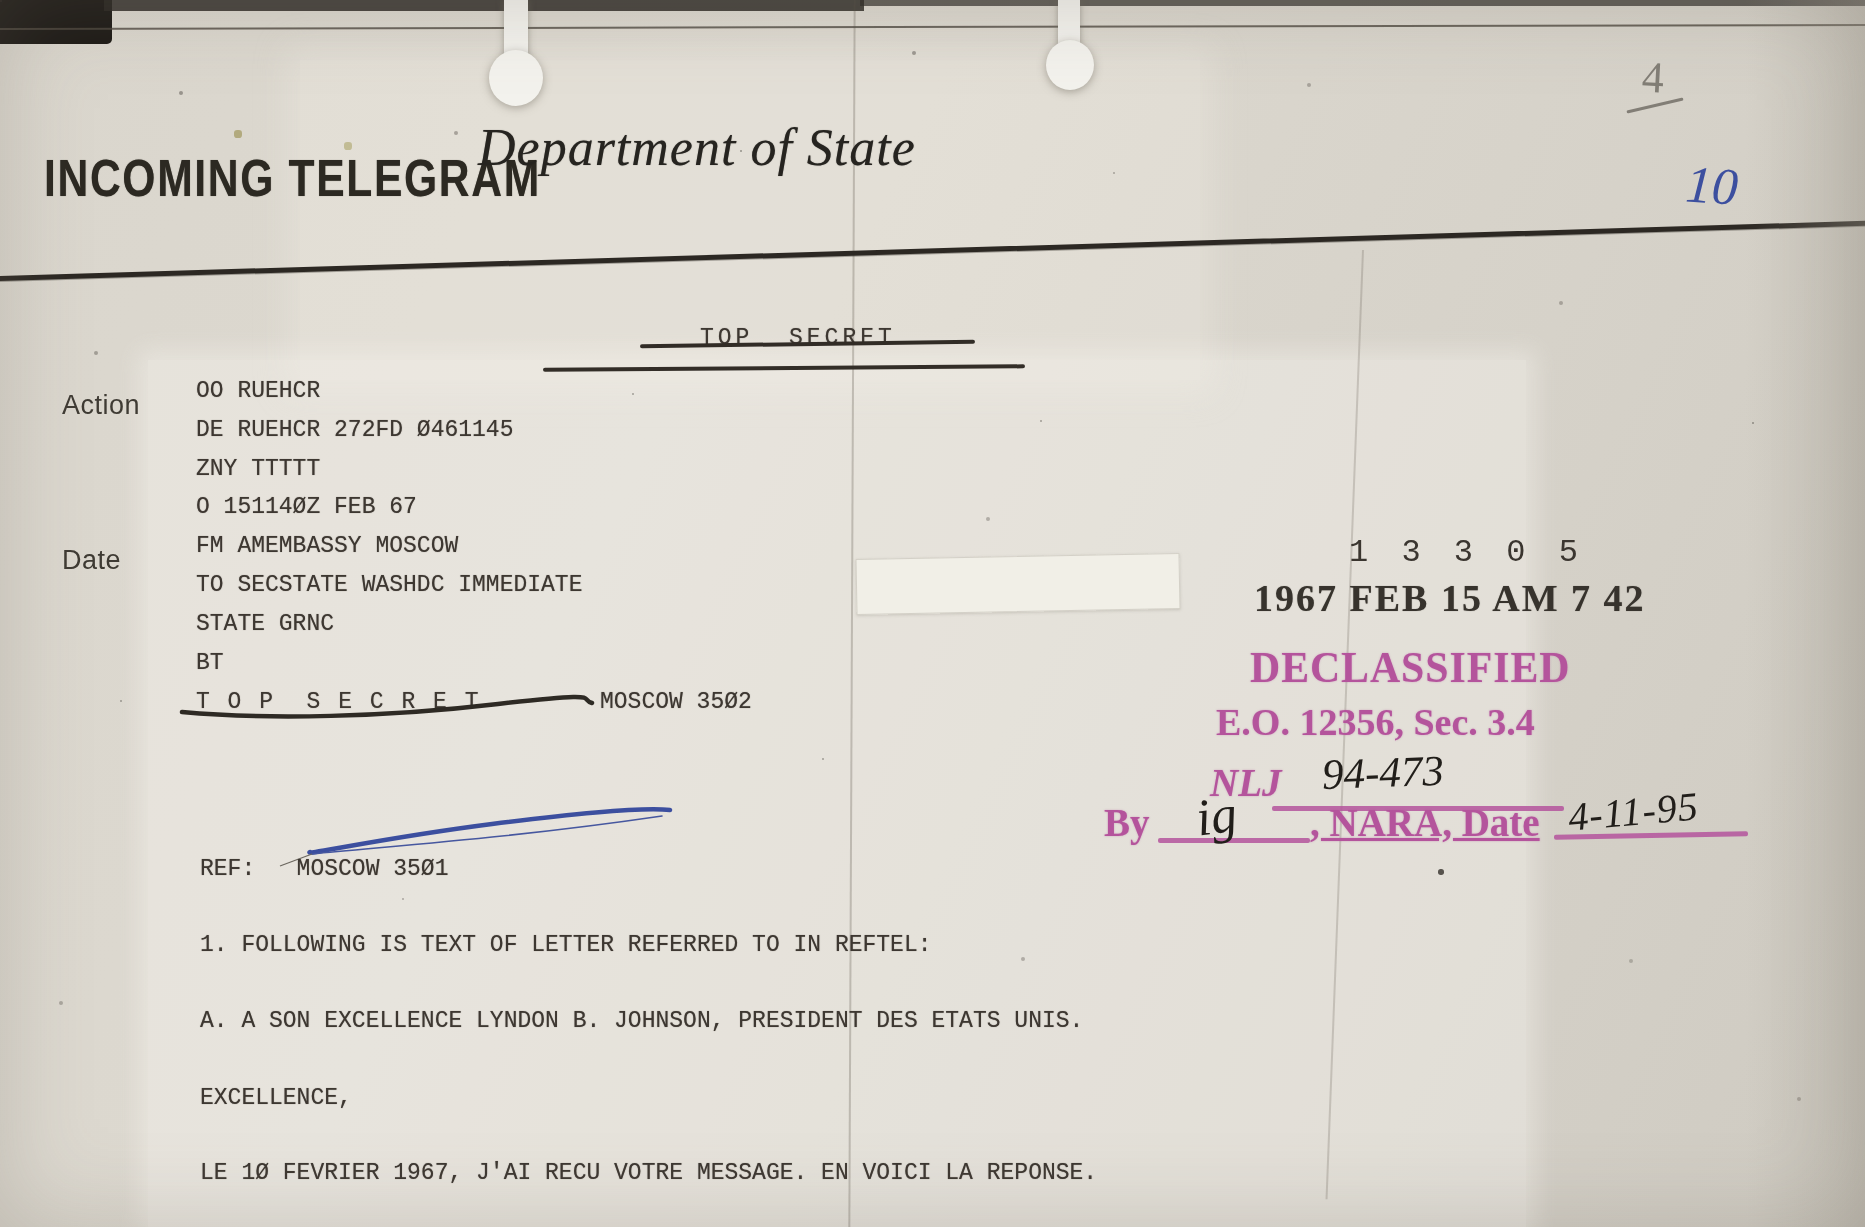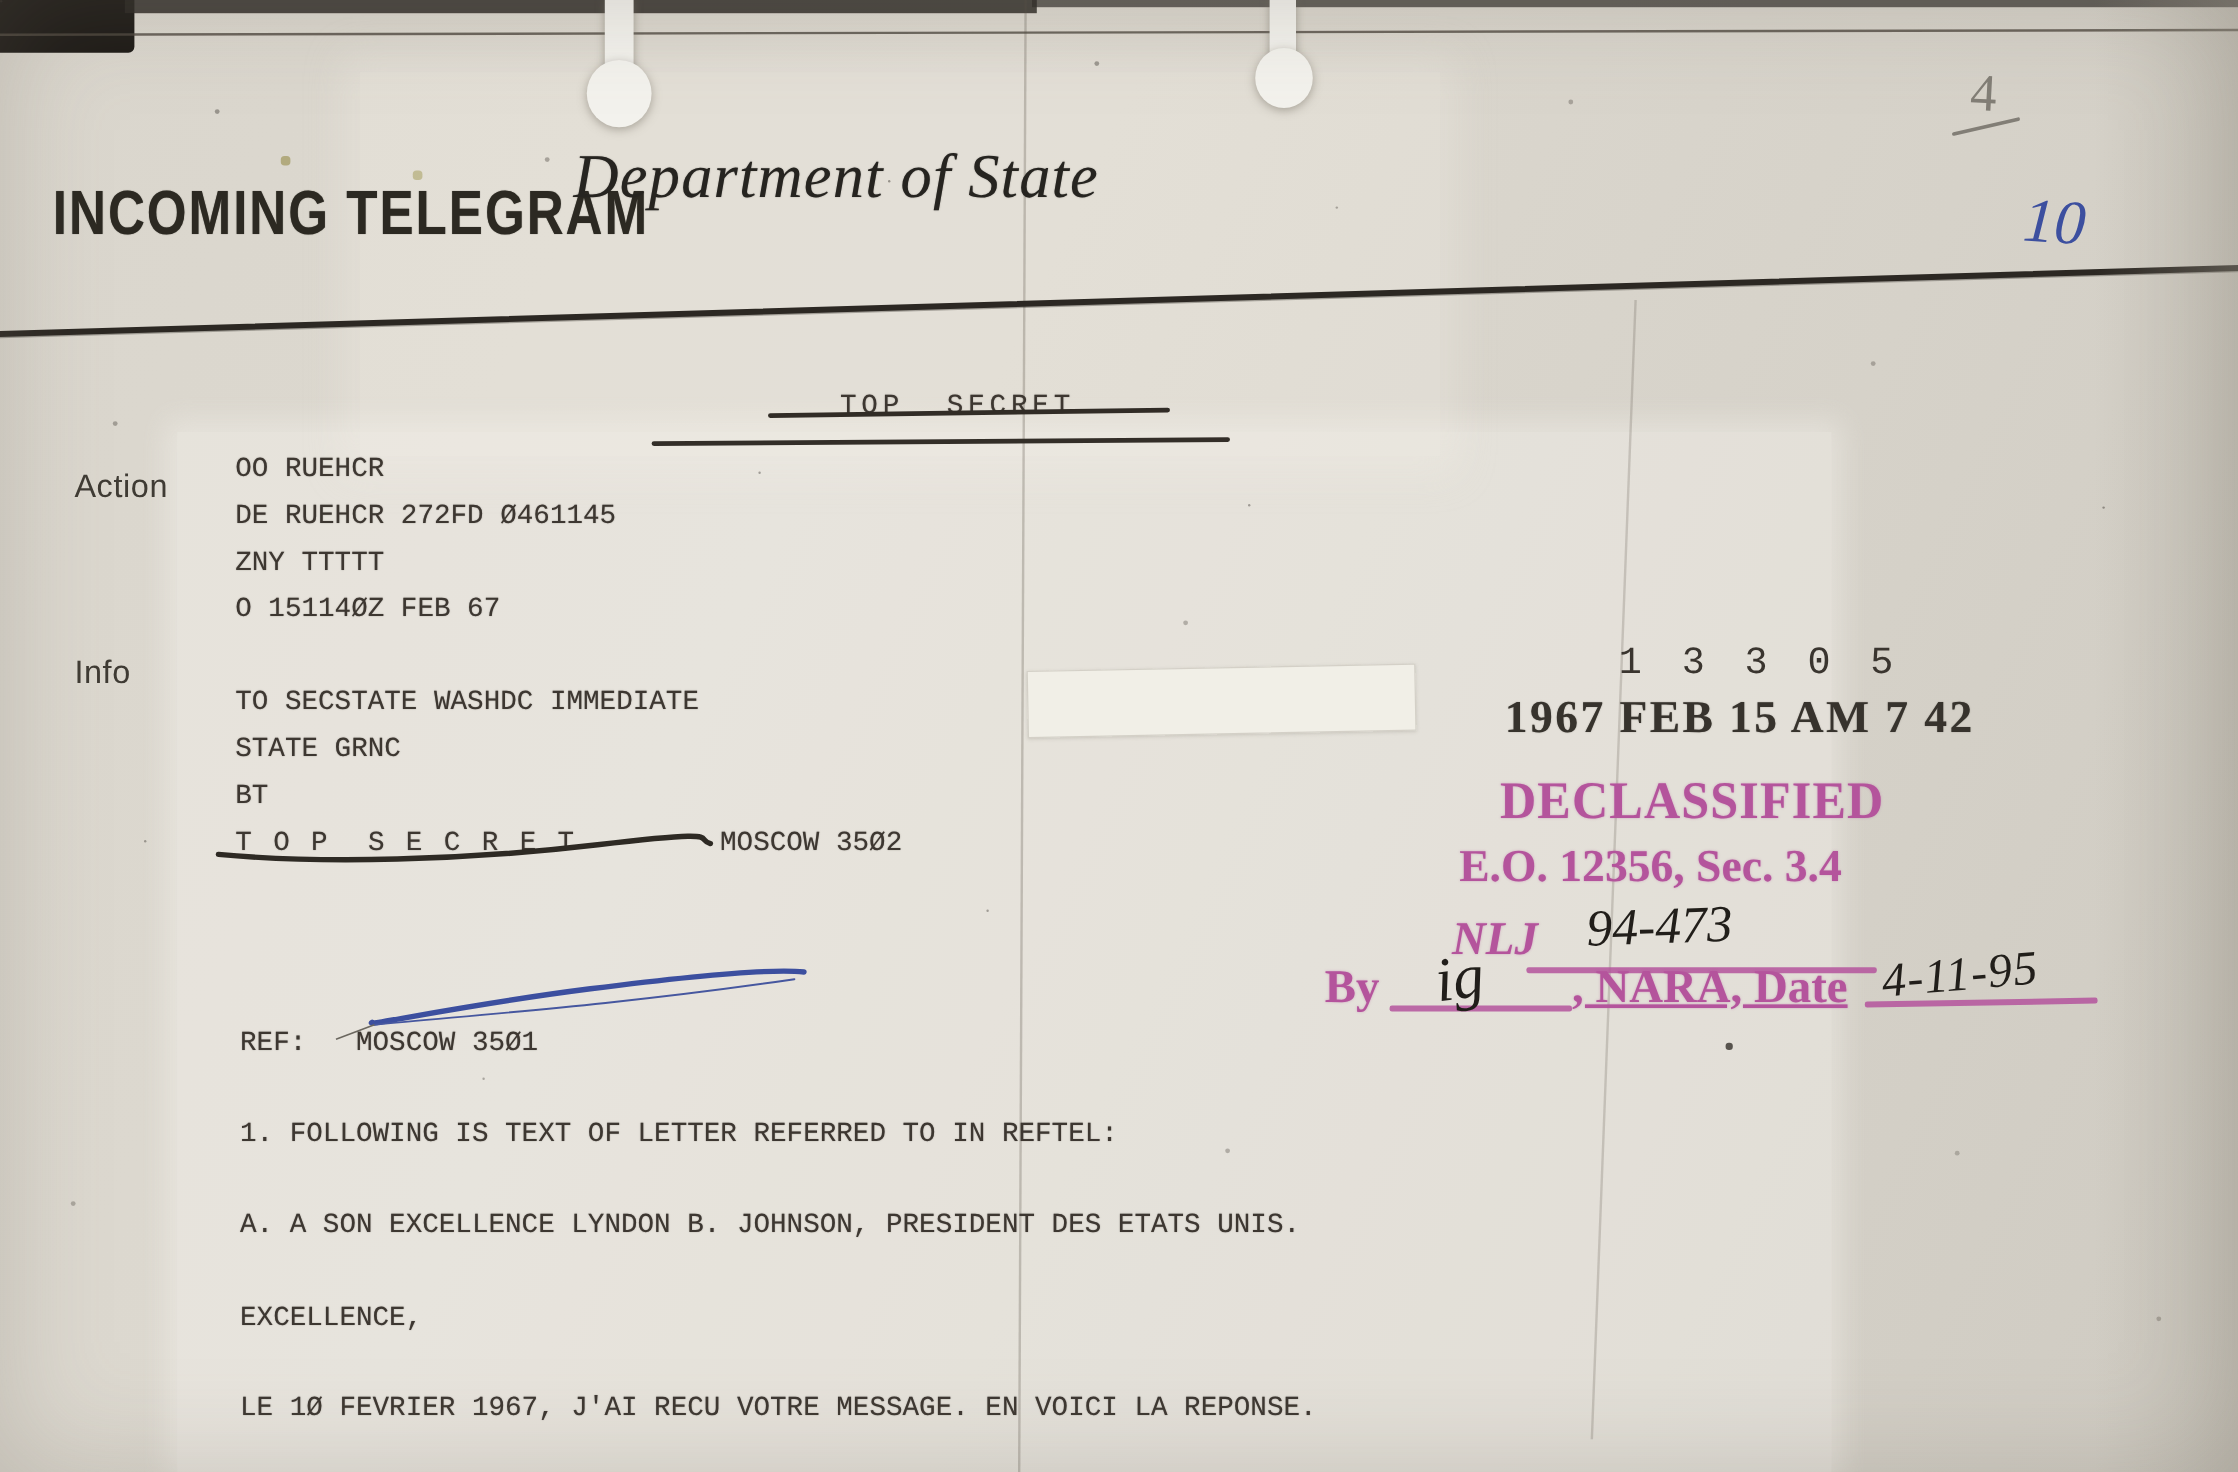--- a/index.html
+++ b/index.html
@@ -133,26 +133,27 @@
 
   <div class="form-title">INCOMING TELEGRAM</div>
   <div class="dept-title">Department of State</div>
   <div class="main-rule"></div>
 
   <div class="tw ts-top">TOP  SECRET</div>
   <div class="ts-top-strike"></div>
   <div class="ts-top-underline"></div>
 
   <div class="margin-label" style="top:390px;">Action</div>
-  <div class="margin-label" style="top:545px;">Info</div>
+  <div class="margin-label" style="top:545px;">Date</div>
 
   <div class="tw" style="left:196px;top:378px;">OO RUEHCR</div>
   <div class="tw" style="left:196px;top:417px;">DE RUEHCR 272FD Ø461145</div>
   <div class="tw" style="left:196px;top:456px;">ZNY TTTTT</div>
   <div class="tw" style="left:196px;top:494px;">O 15114ØZ FEB 67</div>
+  <div class="tw" style="left:196px;top:533px;">FM AMEMBASSY MOSCOW</div>
   <div class="tw" style="left:196px;top:572px;">TO SECSTATE WASHDC IMMEDIATE</div>
   <div class="tw" style="left:196px;top:611px;">STATE GRNC</div>
   <div class="tw" style="left:196px;top:650px;">BT</div>
 
   <div class="tape"></div>
 
   <div class="tw" style="left:196px;top:689px;letter-spacing:2px;">T O P  S E C R E T</div>
   <div class="tw" style="left:600px;top:689px;">MOSCOW 35Ø2</div>
   <svg class="overlay" style="left:178px;top:690px;" width="420" height="40" viewBox="0 0 420 40">
     <path d="M4,22 C90,30 210,27 320,14 S400,9 414,13" fill="none" stroke="#2e2a24" stroke-width="4.5" stroke-linecap="round"></path>

